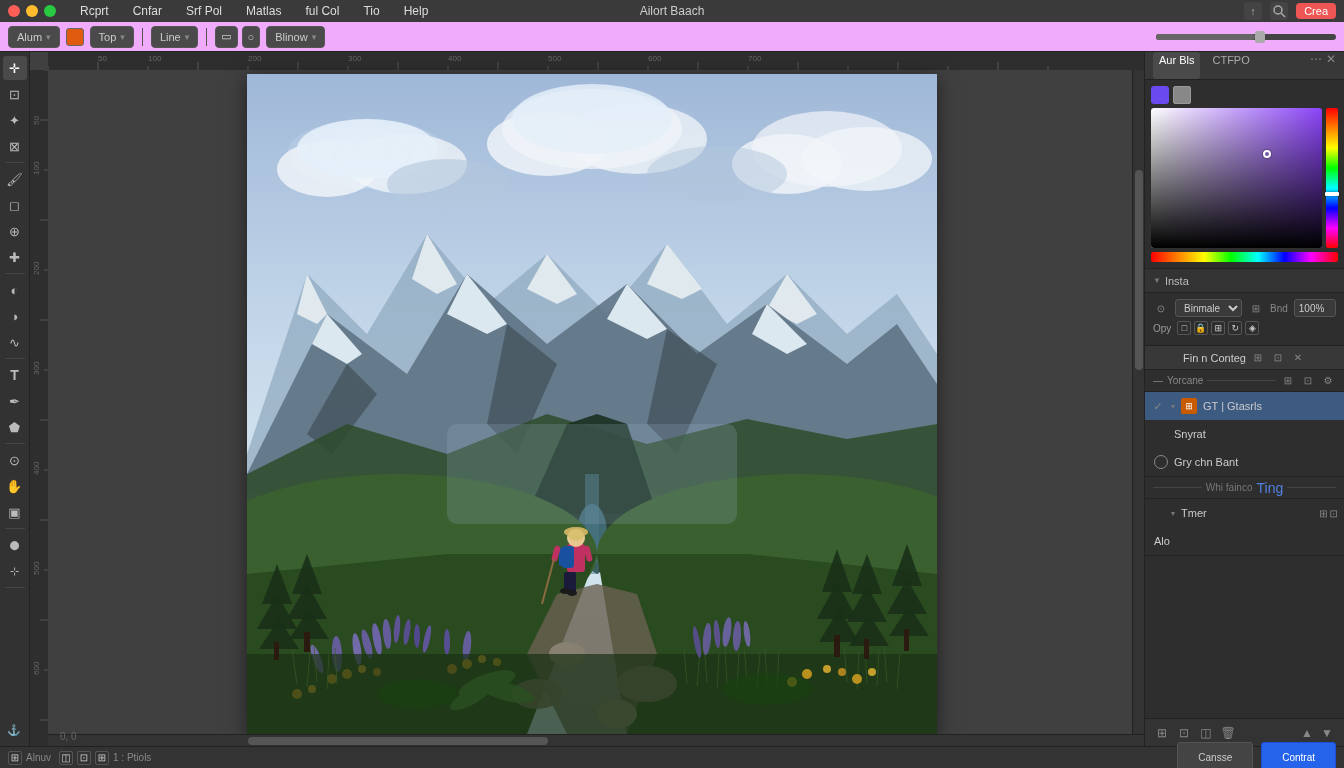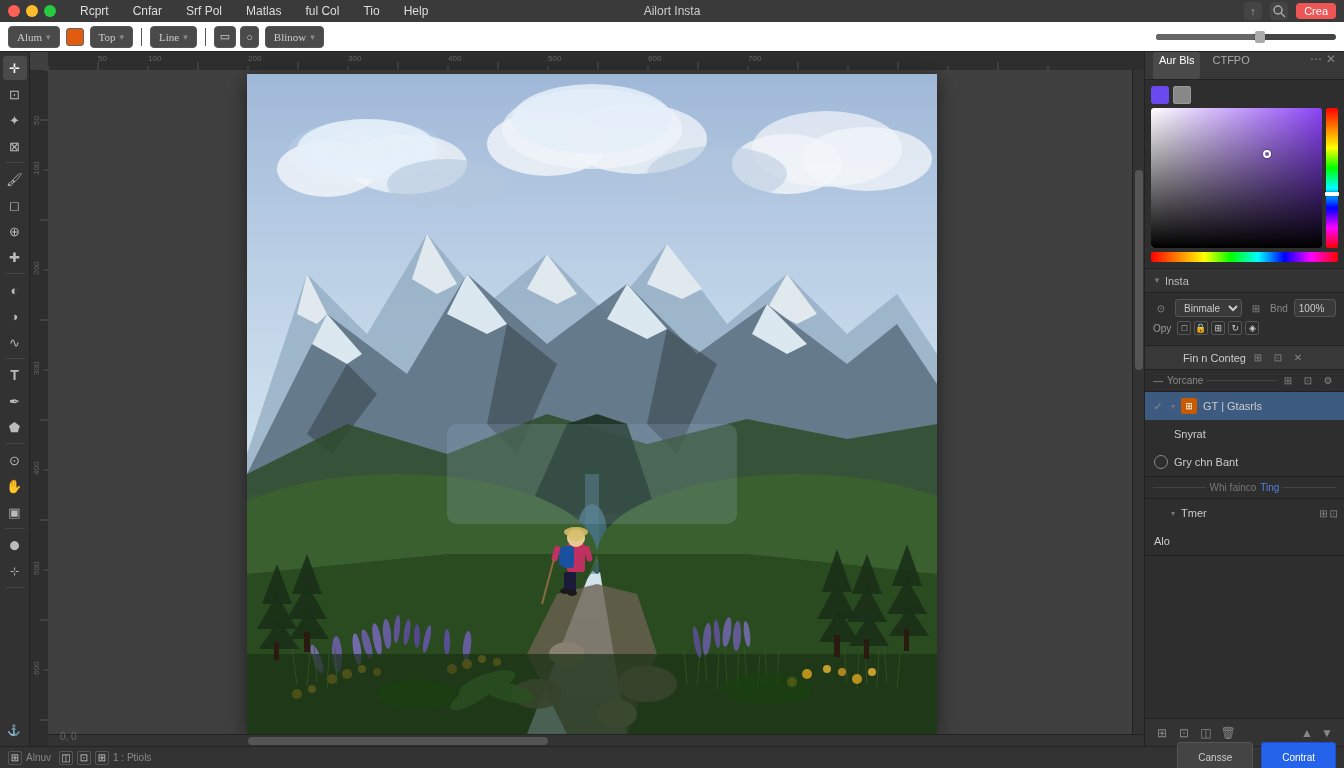--- a/index.html
+++ b/index.html
@@ -60,28 +60,27 @@
       color: #ddd;
     }
     .menu-item {
       cursor: pointer;
       padding: 2px 4px;
     }
 
     
     #toolbar {
       height: 30px;
-      background: #ffffff;
+      background: #f0abfc;
       display: flex;
       align-items: center;
       padding: 0 8px;
       gap: 6px;
       flex-shrink: 0;
       border-bottom: 1px solid #222;
-      font-family: Liberation Serif, serif;
     }
     .toolbar-btn {
       height: 22px;
       padding: 0 8px;
       background: #4a4a4a;
       border: 1px solid #555;
       border-radius: 4px;
       color: #ccc;
       font-size: 11px;
       cursor: pointer;
@@ -456,21 +455,21 @@
   </div>
   <div class="menu-bar-items">
     <span class="menu-item">Rcprt</span>
     <span class="menu-item">Cnfar</span>
     <span class="menu-item">Srf Pol</span>
     <span class="menu-item">Matlas</span>
     <span class="menu-item">ful Col</span>
     <span class="menu-item">Tio</span>
     <span class="menu-item">Help</span>
   </div>
-  <div class="title-center">Ailort Insta</div>
+  <div class="title-center">Ailort Baach</div>
   <div class="title-right">
     <svg width="18" height="18" viewBox="0 0 18 18">
       <rect width="18" height="18" rx="3" fill="#444"></rect>
       <text x="9" y="13" text-anchor="middle" fill="#aaa" font-size="11">↑</text>
     </svg>
     <svg width="18" height="18" viewBox="0 0 18 18">
       <rect width="18" height="18" rx="3" fill="#444"></rect>
       <circle cx="8" cy="8" r="4" stroke="#aaa" stroke-width="1.5" fill="none"></circle>
       <line x1="11" y1="11" x2="15" y2="15" stroke="#aaa" stroke-width="1.5"></line>
     </svg>
@@ -947,21 +946,21 @@
         </div>
         <div class="layer-row layer-indent">
           <div class="layer-icon circle" style="width:14px;height:14px;border-radius:50%;border:1px solid #888;flex-shrink:0;"></div>
           <span class="layer-name">Gry chn Bant</span>
         </div>
       </div>
 
       <div class="inline-section">
         <span class="inline-section-line"></span>
         <span style="font-size:10px;color:#777;">Whi fainco</span>
-        <span style="font-size:10px;color:#5080e0;">Ting</span>
+        <span style="font-size:14px;color:#5080e0;">Ting</span>
         <span class="inline-section-line"></span>
       </div>
 
       <div class="layer-group">
         <div class="layer-row">
           <span class="layer-visibility"> </span>
           <span class="chevron">▾</span>
           <span class="layer-name">Tmer</span>
           <div style="display:flex;gap:2px;margin-left:auto;">
             <span style="font-size:10px;color:#888;">⊞</span>

